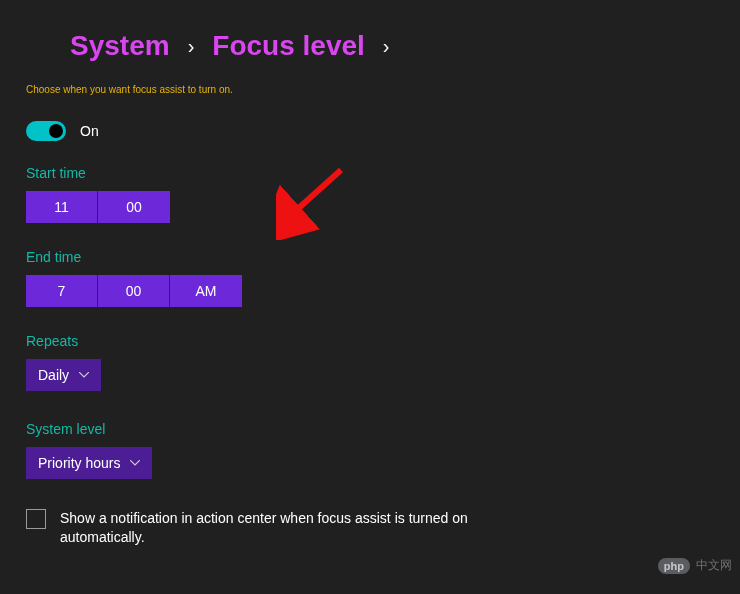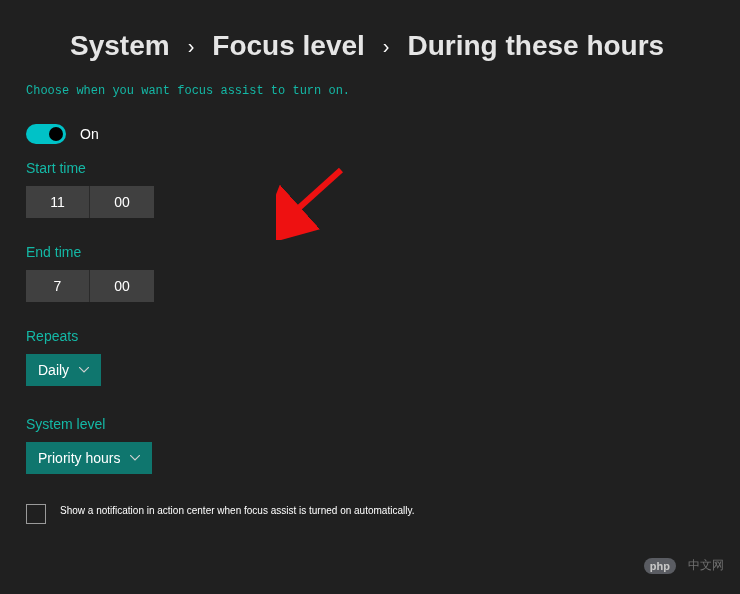--- a/index.html
+++ b/index.html
@@ -17,83 +17,82 @@
     .breadcrumb {
       display: flex;
       align-items: center;
       gap: 18px;
       padding-left: 44px;
       margin-bottom: 22px;
     }
     .breadcrumb-item {
       font-size: 28px;
       font-weight: 600;
-      color: #e5e5e5;
+      color: #d946ef;
     }
     .breadcrumb-item.dim { font-weight: 600; }
     .breadcrumb-sep {
       font-size: 20px;
       color: #ffffff;
       font-weight: 400;
     }
-    .desc { color: #14b8a6; font-size: 12px; margin-bottom: 26px; font-family: Liberation Mono, monospace; }
-    .toggle-row { display: flex; align-items: center; gap: 14px; margin-bottom: 16px; }
+    .desc { color: #eab308; font-size: 10px; margin-bottom: 26px; }
+    .toggle-row { display: flex; align-items: center; gap: 14px; margin-bottom: 24px; }
     .toggle {
       width: 40px; height: 20px; background: #00c2c7; border-radius: 11px;
       position: relative; cursor: pointer;
     }
     .toggle::after {
       content: ""; position: absolute; right: 3px; top: 3px;
       width: 14px; height: 14px; background: #000; border-radius: 50%;
     }
     .section-label { font-size: 14px; color: #14b8a6; margin-bottom: 10px; }
     .time-picker { display: flex; margin-bottom: 26px; }
     .time-seg {
-      width: 64px; height: 32px; background: #404040;
+      width: 72px; height: 32px; background: #6d28d9;
       display: flex; align-items: center; justify-content: center;
       font-size: 14px; color: #ffffff; cursor: pointer;
       border-right: 1px solid #2a2a2a;
     }
     .time-seg:last-child { border-right: none; }
     .dropdown {
       display: inline-flex; align-items: center; gap: 10px;
-      background: #0f766e; padding: 8px 12px; font-size: 14px;
+      background: #4c1d95; padding: 8px 12px; font-size: 14px;
       cursor: pointer; margin-bottom: 30px;
     }
     .chevron-svg { width: 10px; height: 6px; }
     .checkbox-row { display: flex; align-items: flex-start; gap: 14px; max-width: 460px; }
     .checkbox {
       width: 20px; height: 20px; border: 1px solid #9a9a9a;
       background: transparent; flex-shrink: 0; cursor: pointer;
     }
-    .checkbox-label { color: #ffffff; font-size: 10px; line-height: 1.35; }
+    .checkbox-label { color: #ffffff; font-size: 14px; line-height: 1.35; }
     .arrow-annotation { position: absolute; left: 276px; top: 160px; pointer-events: none; }
     .watermark {
-      position: absolute; right: 16px; bottom: 20px;
-      display: flex; align-items: center; gap: 12px;
+      position: absolute; right: 8px; bottom: 20px;
+      display: flex; align-items: center; gap: 6px;
       color: #8a8a8a; font-size: 12px; opacity: 0.75;
     }
     .php-badge {
       background: #6e7178; color: #fff; font-weight: 700;
       border-radius: 11px; padding: 2px 6px; font-size: 11px;
       display: inline-flex; align-items: center;
     }
   </style>
 </head>
 <body>
 
 
 
 
 <div class="breadcrumb">
   <span class="breadcrumb-item dim">System</span>
   <span class="breadcrumb-sep">›</span>
   <span class="breadcrumb-item dim">Focus level</span>
   <span class="breadcrumb-sep">›</span>
-  <span class="breadcrumb-item">During these hours</span>
 </div>
 
 <p class="desc">Choose when you want focus assist to turn on.</p>
 
 
 <div class="toggle-row">
   <div class="toggle"></div>
   <span>On</span>
 </div>
 
@@ -102,20 +101,21 @@
 <div class="time-picker">
   <div class="time-seg">11</div>
   <div class="time-seg">00</div>
 </div>
 
 
 <div class="section-label">End time</div>
 <div class="time-picker">
   <div class="time-seg">7</div>
   <div class="time-seg">00</div>
+  <div class="time-seg">AM</div>
 </div>
 
 
 <div class="section-label">Repeats</div>
 <div class="dropdown">
   <span>Daily</span>
   <svg class="chevron-svg" viewBox="0 0 10 6">
       <path d="M0 0 L5 5 L10 0" stroke="#cfcfcf" stroke-width="1.2" fill="none"></path>
     </svg>
 </div>

